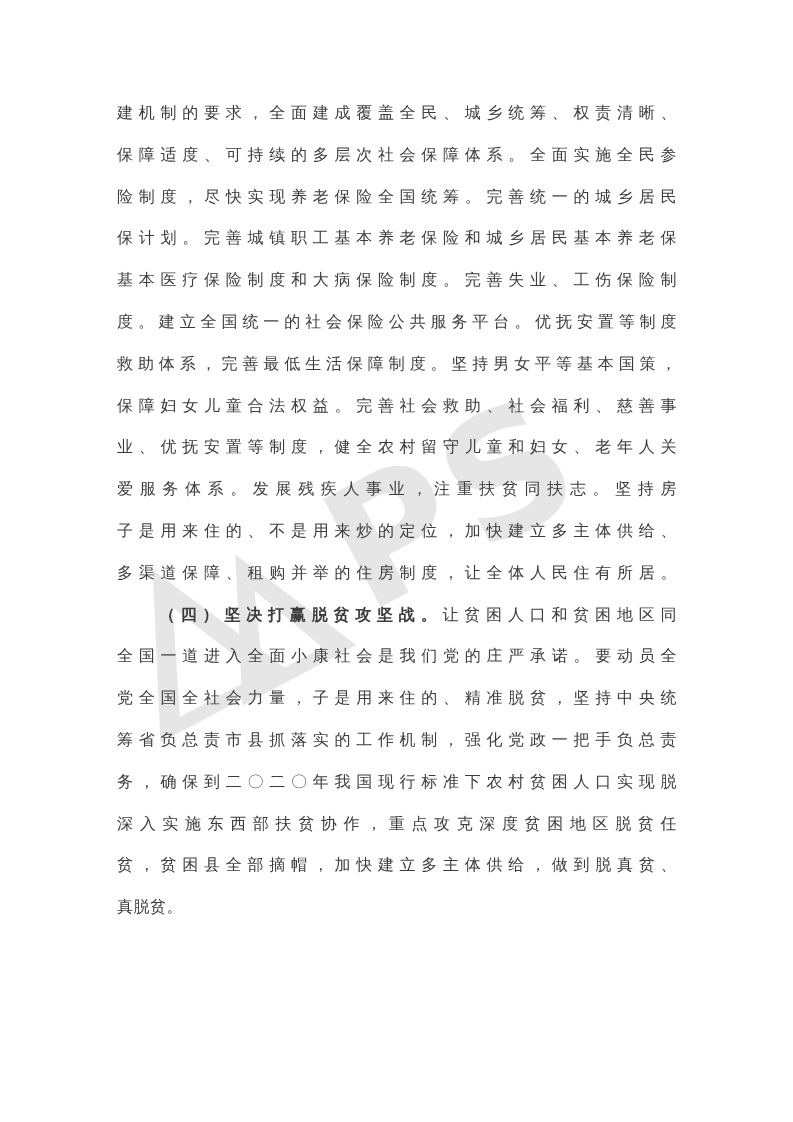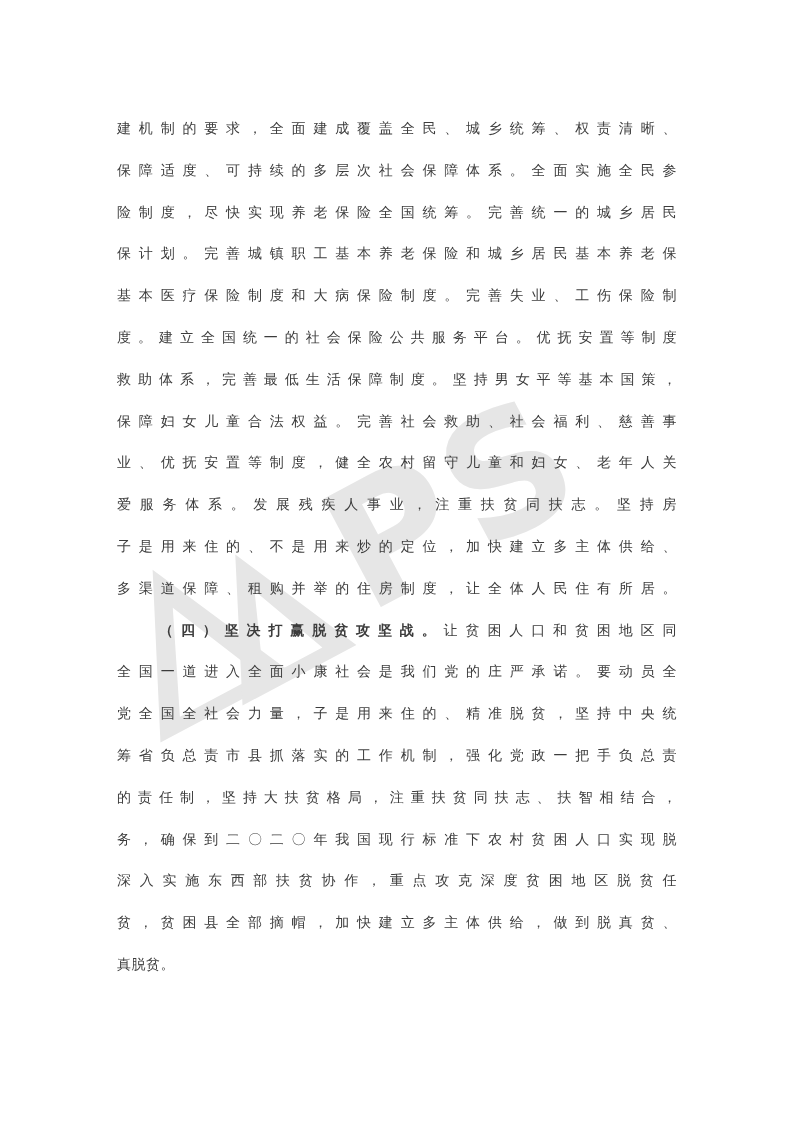--- a/index.html
+++ b/index.html
@@ -36,24 +36,24 @@
   .wm-letters {
     font-family: "DejaVu Sans", "Liberation Sans", sans-serif;
     font-weight: bold;
     font-size: 168px;
     line-height: 1;
     letter-spacing: 6px;
   }
   .text-block {
     position: absolute;
     left: 117px;
-    top: 108px;
+    top: 92px;
     width: 560px;
     z-index: 1;
-    font-size: 14px;
+    font-size: 16px;
     line-height: 41.8px;
     letter-spacing: 0.5px;
   }
   .line {
     text-align: justify;
     text-align-last: justify;
     text-justify: inter-character;
   }
   .line.nojust {
     text-align: right;
@@ -89,20 +89,19 @@
       <div class="line"><span>救助体系，完善最低生活保障制度。坚持男女平等基本国策，</span></div>
       <div class="line"><span>保障妇女儿童合法权益。完善社会救助、社会福利、慈善事</span></div>
       <div class="line"><span>业、优抚安置等制度，健全农村留守儿童和妇女、老年人关</span></div>
       <div class="line"><span>爱服务体系。发展残疾人事业，注重扶贫同扶志。坚持房</span></div>
       <div class="line"><span>子是用来住的、不是用来炒的定位，加快建立多主体供给、</span></div>
       <div class="line"><span>多渠道保障、租购并举的住房制度，让全体人民住有所居。</span></div>
       <div class="line indent"><span class="seg-bold">（四）坚决打赢脱贫攻坚战。</span><span>让贫困人口和贫困地区同</span></div>
       <div class="line"><span>全国一道进入全面小康社会是我们党的庄严承诺。要动员全</span></div>
       <div class="line"><span>党全国全社会力量，子是用来住的、精准脱贫，坚持中央统</span></div>
       <div class="line"><span>筹省负总责市县抓落实的工作机制，强化党政一把手负总责</span></div>
-      <div class="line"><span>的责任制，坚持大扶贫格局，注重扶贫同扶志、扶智相结合，</span></div>
       <div class="line"><span>务，确保到二〇二〇年我国现行标准下农村贫困人口实现脱</span></div>
       <div class="line"><span>深入实施东西部扶贫协作，重点攻克深度贫困地区脱贫任</span></div>
       <div class="line"><span>贫，贫困县全部摘帽，加快建立多主体供给，做到脱真贫、</span></div>
       <div class="line nojust"><span>真脱贫。</span></div>
     </div>
 
 </div>
 
 </body></html>

